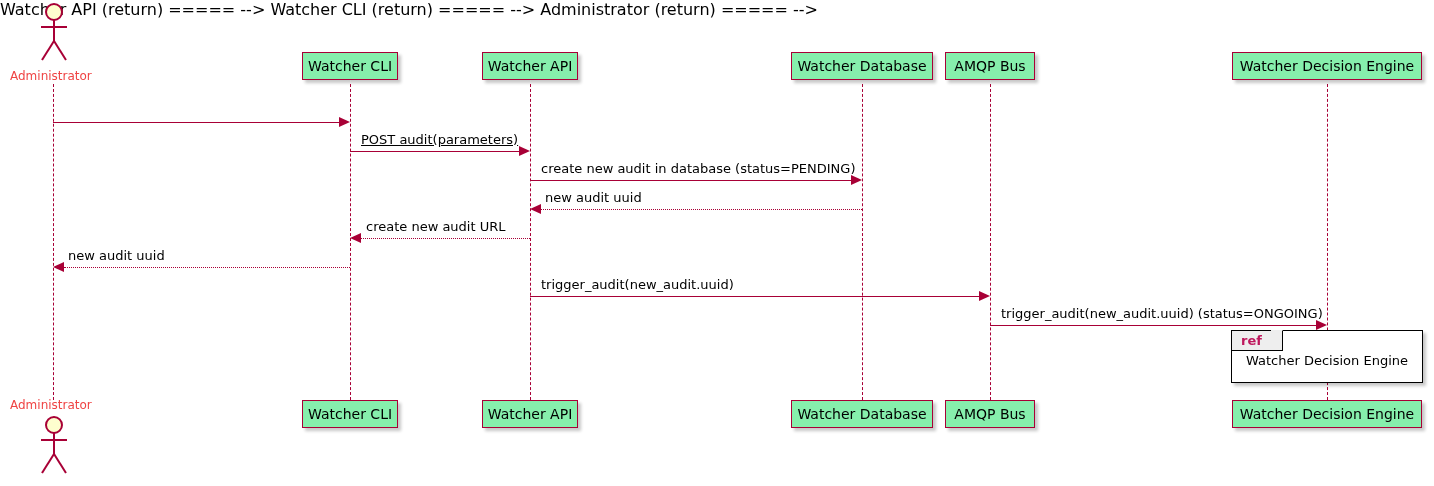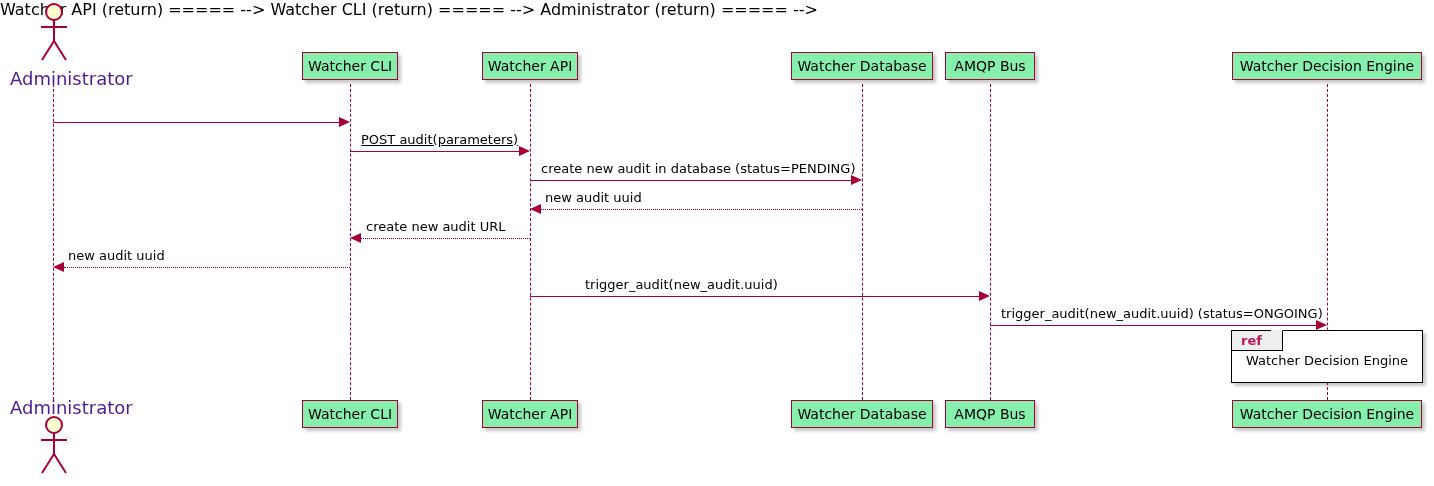--- a/index.html
+++ b/index.html
@@ -47,22 +47,22 @@
   }
 
   
   .actor-wrap {
     position: absolute;
     width: 46px;
   }
   .actor-svg { display: block; }
   .actor-label {
     position: absolute;
-    font-size: 18px;
-    color: #4c1d95;
+    font-size: 12px;
+    color: #ef4444;
     white-space: nowrap;
     line-height: 1;
   }
 
   
   .msg-line {
     position: absolute;
     height: 0;
     border-top: 1.5px solid #A80036;
   }
@@ -237,21 +237,21 @@
   <div class="msg-label" style="left:366px; top:220px;">create new audit URL</div>
 
    Administrator (return) ===== --&gt;
   <div class="msg-line dotted" style="left:64px; top:267px; width:286px;"></div>
   <div class="arrow-head left" style="left:53px; top:262px;"></div>
   <div class="msg-label" style="left:68px; top:249px;">new audit uuid</div>
 
   
   <div class="msg-line" style="left:530px; top:296px; width:449px;"></div>
   <div class="arrow-head right" style="left:979px; top:291px;"></div>
-  <div class="msg-label" style="left:541px; top:278px;margin-left:44px;">trigger_audit(new_audit.uuid)</div>
+  <div class="msg-label" style="left:541px; top:278px;">trigger_audit(new_audit.uuid)</div>
 
   
   <div class="msg-line" style="left:990px; top:325px; width:326px;"></div>
   <div class="arrow-head right" style="left:1316px; top:320px;"></div>
   <div class="msg-label" style="left:1001px; top:307px;">trigger_audit(new_audit.uuid) (status=ONGOING)</div>
 
   
   <div class="ref-box" style="left:1231px; top:330px; width:192px; height:53px;">
     <div class="ref-tab">
       <span>ref</span>

